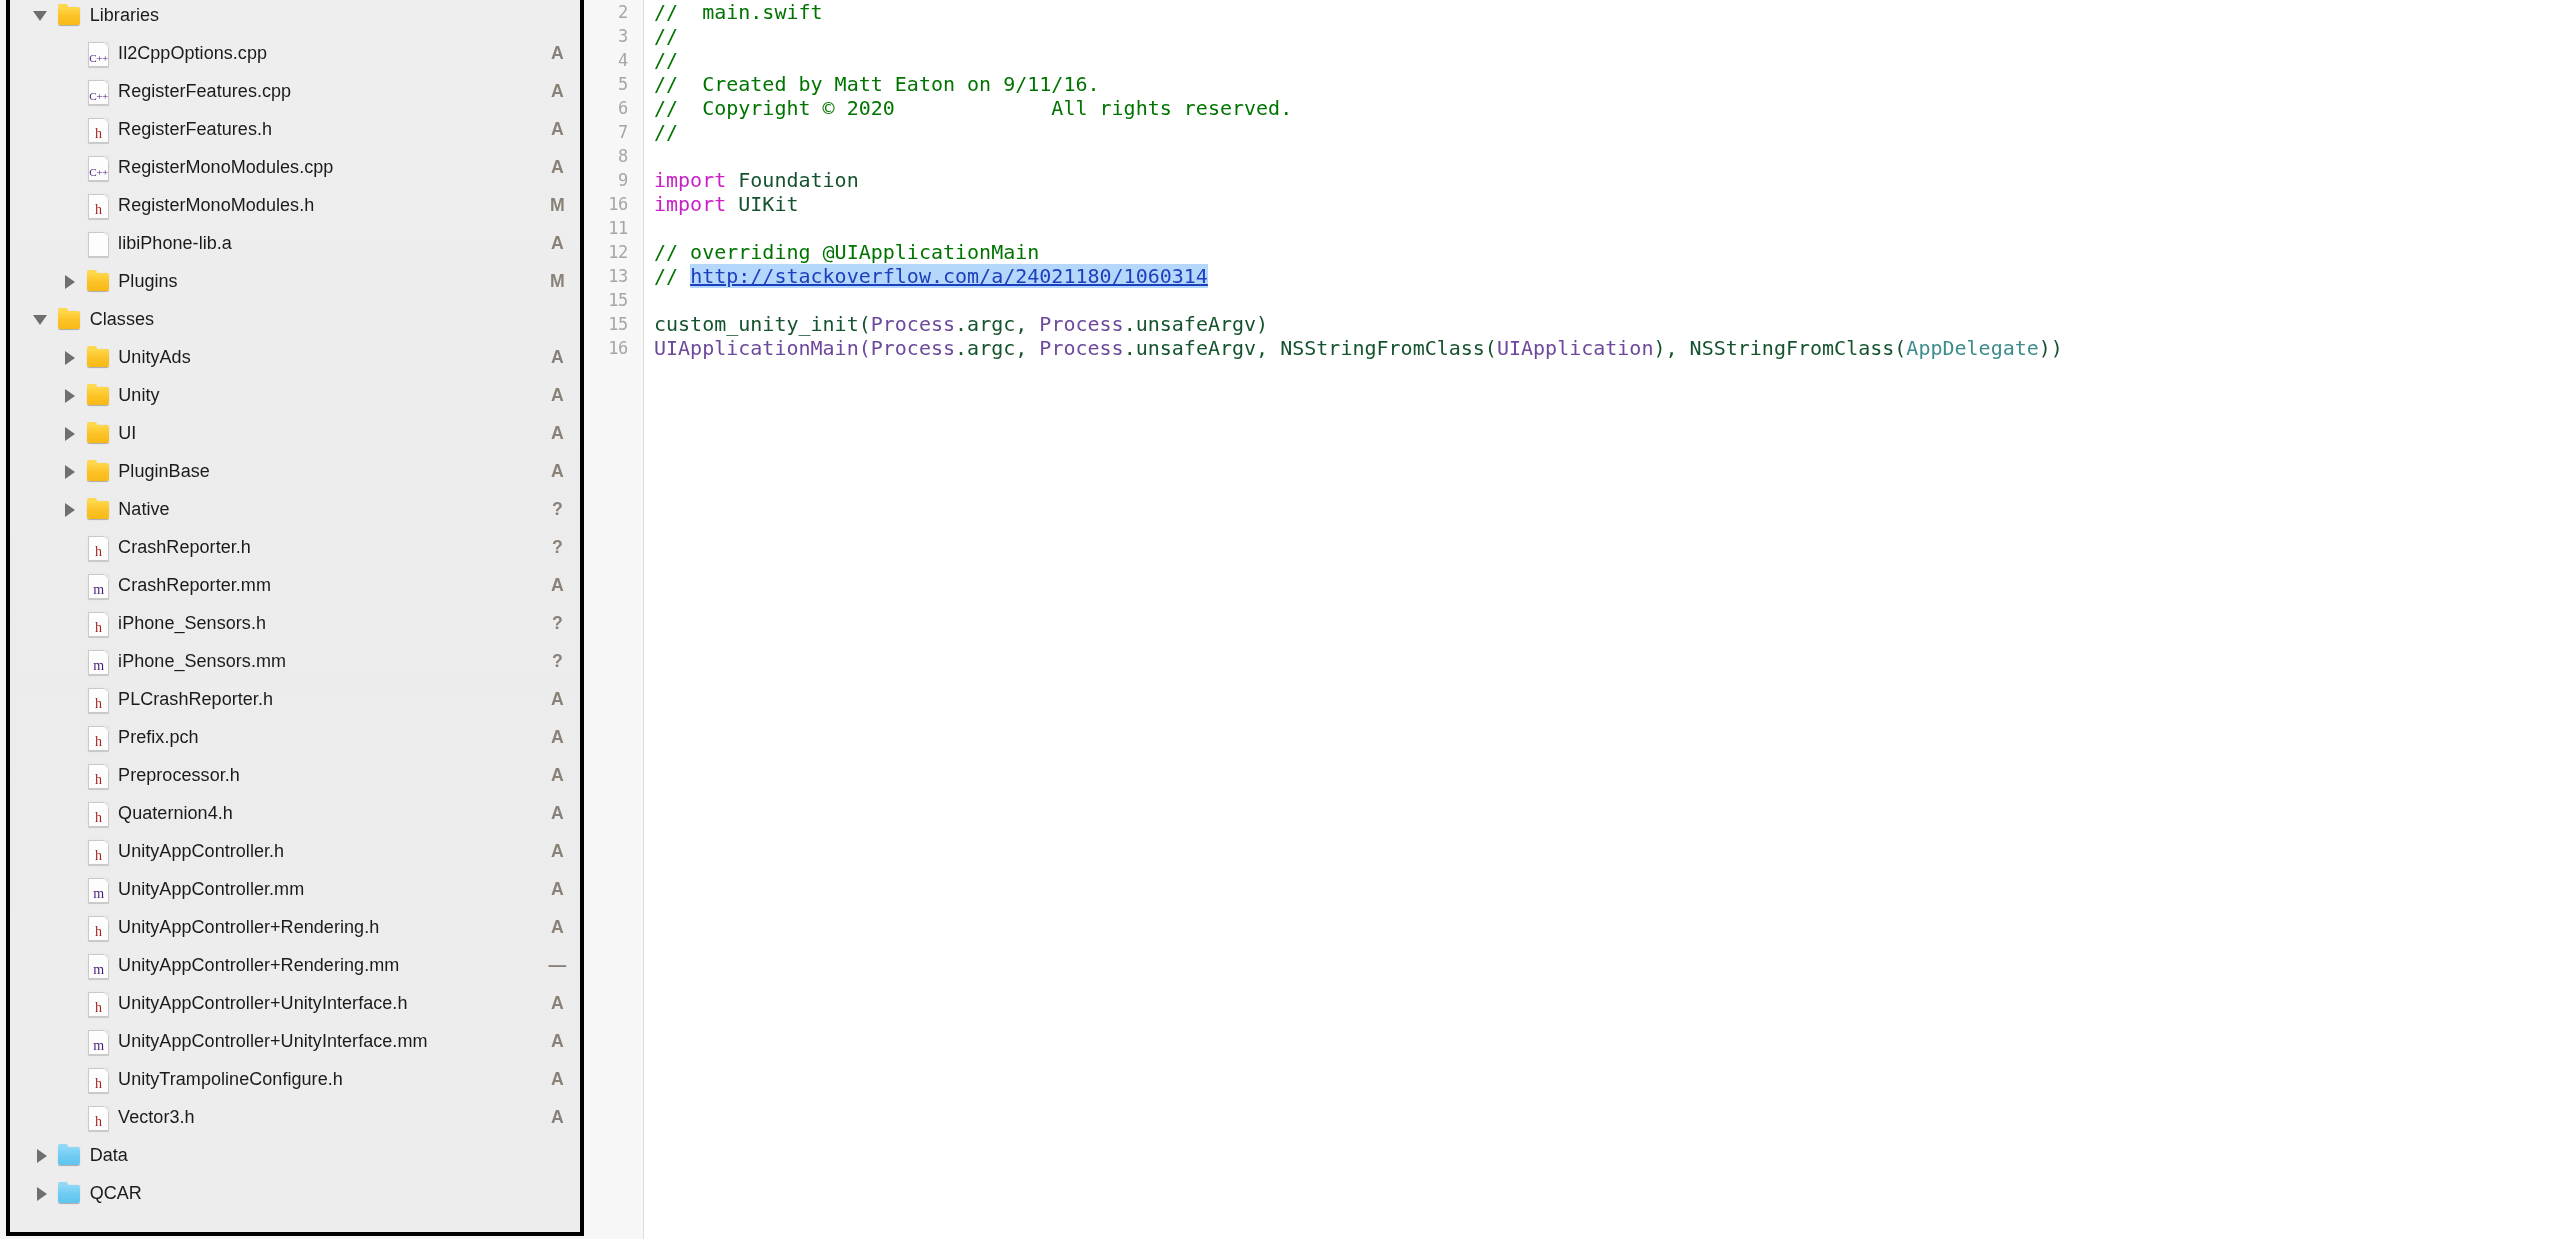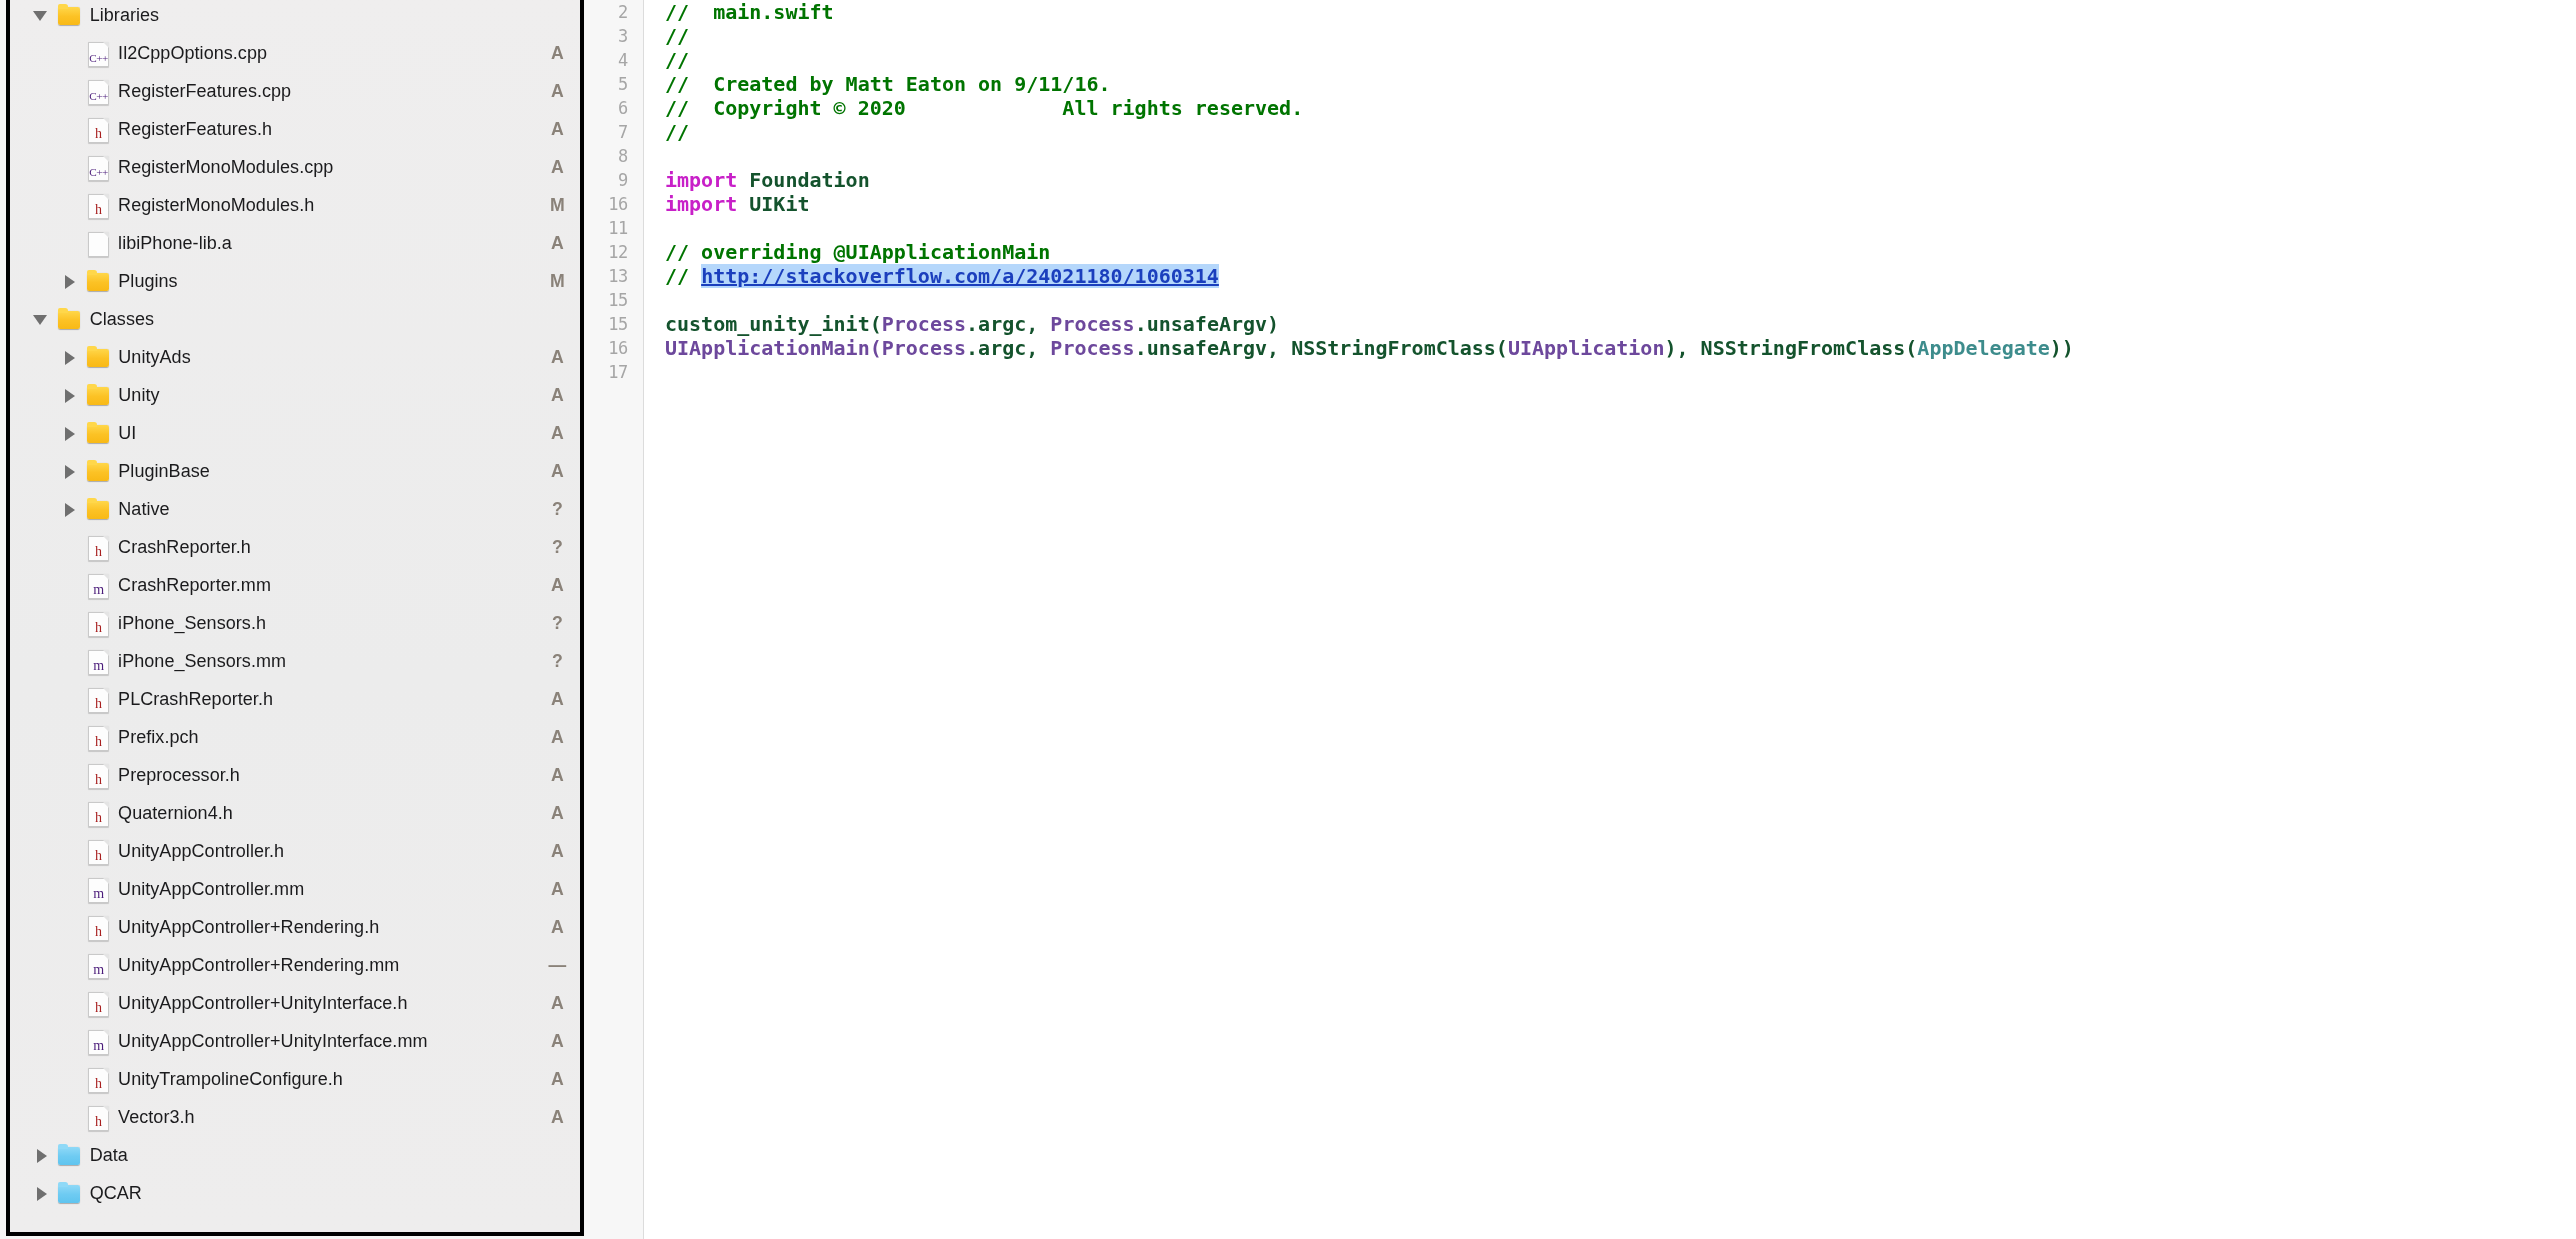--- a/index.html
+++ b/index.html
@@ -175,24 +175,23 @@
     left:0;width:43px;
     text-align:right;
     color:#a6a6a6;
     font-family:"DejaVu Sans Mono","Liberation Mono",monospace;
     font-size:17px;
     line-height:24px;
     letter-spacing:-0.3px;
   }
   .cline .src{
     position:absolute;
-    left:80px;
+    left:69px;
     color:#1a1a1a;
     line-height:24px;
-    font-weight:bold;
   }
   .cm{color:#007400;}
   .kw{color:#c820c8;}
   .ty{color:#6d489c;}
   .tyg{color:#3d8c8c;text-align:right;}
   .pl{color:#14532d;}
   .urlsel{
     color:#1b3fbd;
     background:#b5d7fb;
     text-decoration:underline;
@@ -525,18 +524,17 @@
         <div class="cline"><span class="ln">7</span><span class="src"><span class="cm">//</span></span></div>
         <div class="cline"><span class="ln">8</span><span class="src"></span></div>
         <div class="cline"><span class="ln">9</span><span class="src"><span class="kw">import</span><span class="pl"> Foundation</span></span></div>
         <div class="cline"><span class="ln">16</span><span class="src"><span class="kw">import</span><span class="pl"> UIKit</span></span></div>
         <div class="cline"><span class="ln">11</span><span class="src"></span></div>
         <div class="cline"><span class="ln">12</span><span class="src"><span class="cm">// overriding @UIApplicationMain</span></span></div>
         <div class="cline"><span class="ln">13</span><span class="src"><span class="cm">// </span><span class="urlsel">http://stackoverflow.com/a/24021180/1060314</span></span></div>
         <div class="cline"><span class="ln">15</span><span class="src"></span></div>
         <div class="cline"><span class="ln">15</span><span class="src"><span class="pl">custom_unity_init(</span><span class="ty">Process</span><span class="pl">.argc, </span><span class="ty">Process</span><span class="pl">.unsafeArgv)</span></span></div>
         <div class="cline"><span class="ln">16</span><span class="src"><span class="ty">UIApplicationMain(</span><span class="ty">Process</span><span class="pl">.argc, </span><span class="ty">Process</span><span class="pl">.unsafeArgv, NSStringFromClass(</span><span class="ty">UIApplication</span><span class="pl">), NSStringFromClass(</span><span class="tyg">AppDelegate</span><span class="pl">))</span></span></div>
-        <div class="cline"><span class="ln">17</span><span class="src"></span></div>
       </div>
   </div>
 
 </div>
 
 
 </body></html>

